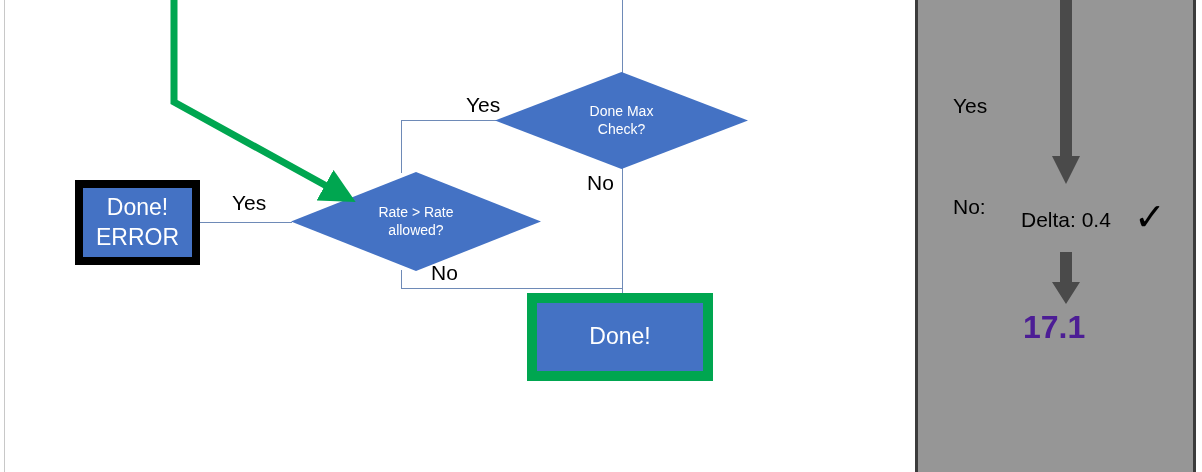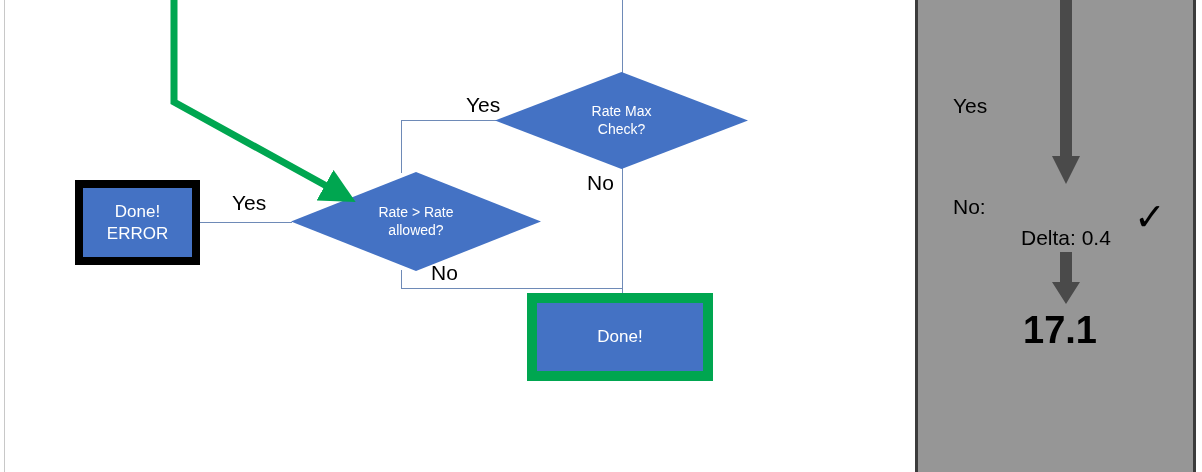--- a/index.html
+++ b/index.html
@@ -45,21 +45,21 @@
 
   .procbox {
     position: absolute;
     background: #4472C4;
     display: flex;
     align-items: center;
     justify-content: center;
     text-align: center;
     color: #ffffff;
     line-height: 1.28;
-    font-size: 17px;
+    font-size: 23px;
     box-sizing: border-box;
   }
   .procbox.black-outline { border: 8px solid #000000; }
   .procbox.green-outline { border: 10px solid #00A650; }
 
   
   .conn {
     position: absolute;
     background: #6E8AB7;
   }
@@ -95,23 +95,23 @@
   }
   .panel-text {
     position: absolute;
     color: #000000;
     font-size: 21px;
     white-space: nowrap;
     line-height: 1;
   }
   .panel-value {
     position: absolute;
-    font-size: 38px;
+    font-size: 32px;
     font-weight: bold;
-    color: #000000;
+    color: #4c1d95;
     white-space: nowrap;
     line-height: 1;
   }
   .checkmark {
     position: absolute;
     color: #000000;
     font-size: 38px;
     line-height: 1;
   }
   .grey-arrow { position: absolute; }
@@ -146,21 +146,21 @@
 
   <div class="diamond" style="left:291px; top:172px; width:250px; height:99px;">
     <span class="dlabel">
       <span>Rate &gt; Rate</span><br>
       <span>allowed?</span>
     </span>
   </div>
 
   <div class="diamond" style="left:495px; top:72px; width:253px; height:97px;">
     <span class="dlabel">
-      <span>Rate Max</span><br>
+      <span>Done Max</span><br>
       <span>Check?</span>
     </span>
   </div>
 
   <div class="procbox green-outline" style="left:527px; top:293px; width:186px; height:88px;">
     <span>Done!</span>
   </div>
 
   <div class="edgelabel" style="left:466px; top:94px;">Yes</div>
 
@@ -182,21 +182,21 @@
   <div id="grey-panel">
 
     <svg class="grey-arrow" style="left:128px; top:-6px; width:40px; height:196px;" viewBox="0 0 40 196">
       <polygon points="14,0 26,0 26,162 34,162 20,190 6,162 14,162" fill="#4a4a4a"></polygon>
     </svg>
 
     <div class="panel-text" style="left:35px; top:95px;">Yes</div>
 
     <div class="panel-text" style="left:35px; top:196px;">No:</div>
 
-    <div class="panel-text" style="left:103px; top:227px;">Delta: 0.4</div>
+    <div class="panel-text" style="left:103px; top:209px;">Delta: 0.4</div>
 
     <div class="checkmark" style="left:216px; top:198px;">✓</div>
 
     <svg class="grey-arrow" style="left:128px; top:252px; width:40px; height:56px;" viewBox="0 0 40 56">
       <polygon points="14,0 26,0 26,30 34,30 20,52 6,30 14,30" fill="#4a4a4a"></polygon>
     </svg>
 
     <div class="panel-value" style="left:105px; top:311px;">17.1</div>
   </div>
 

